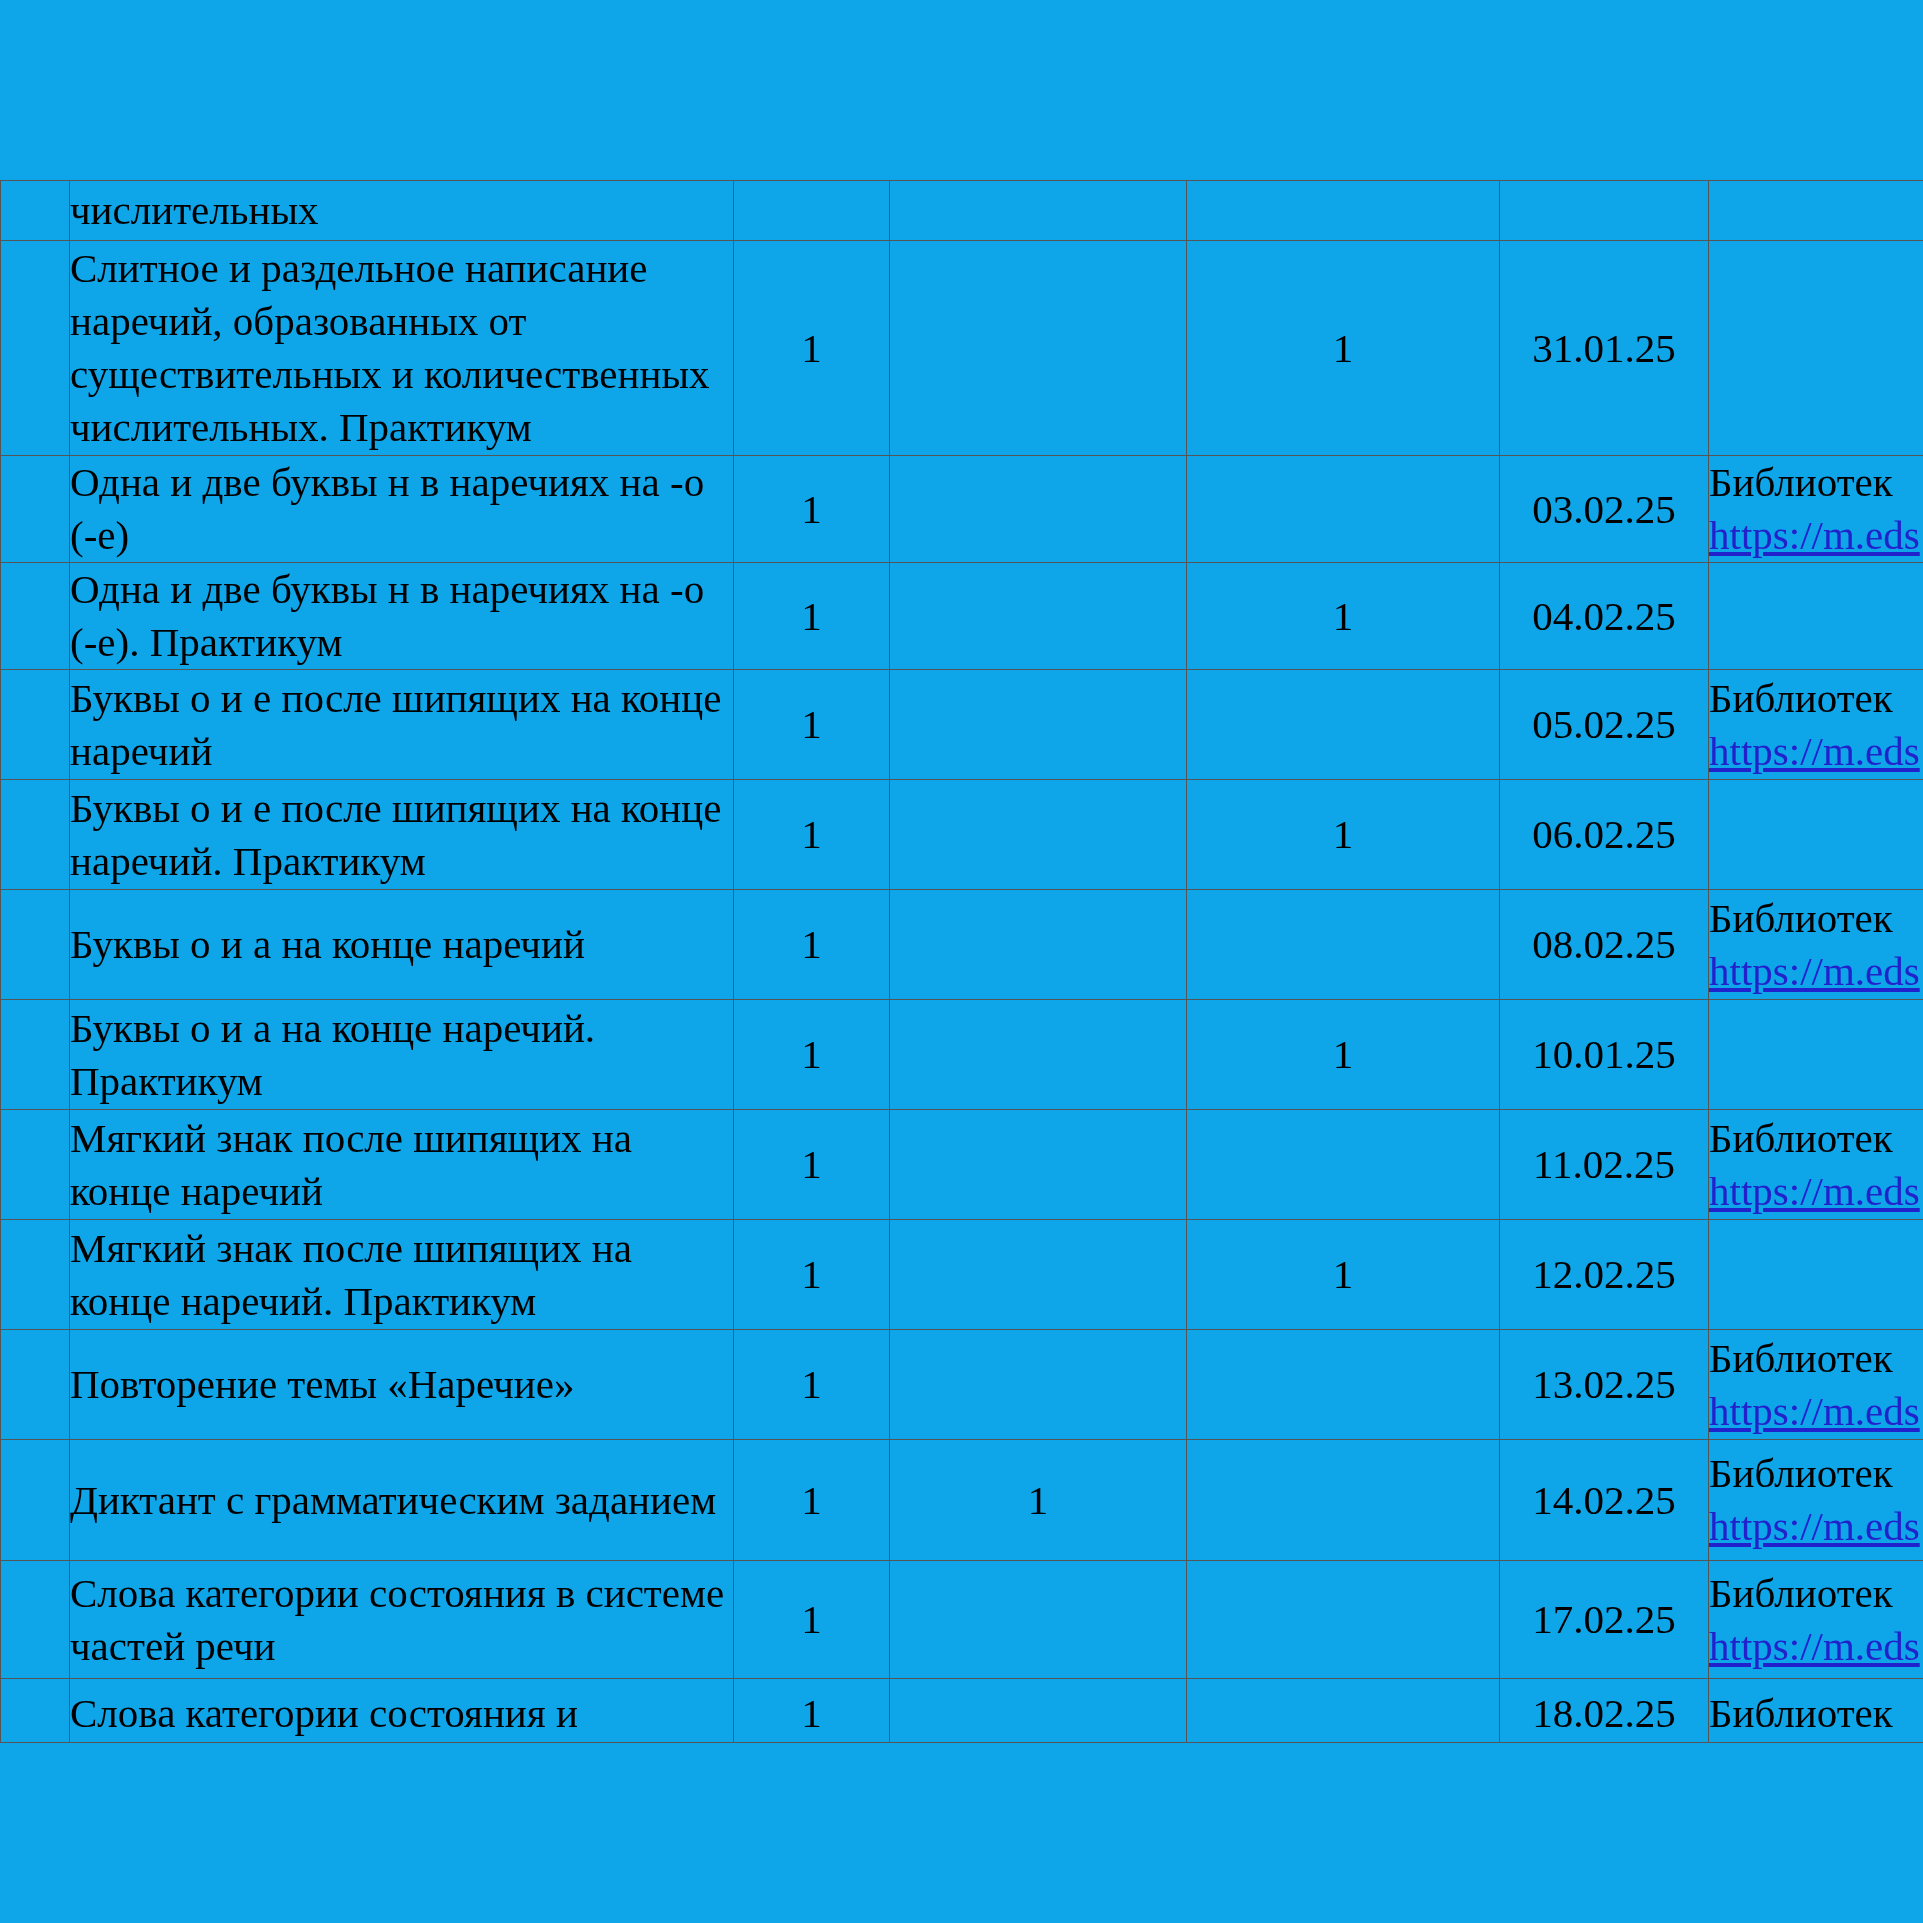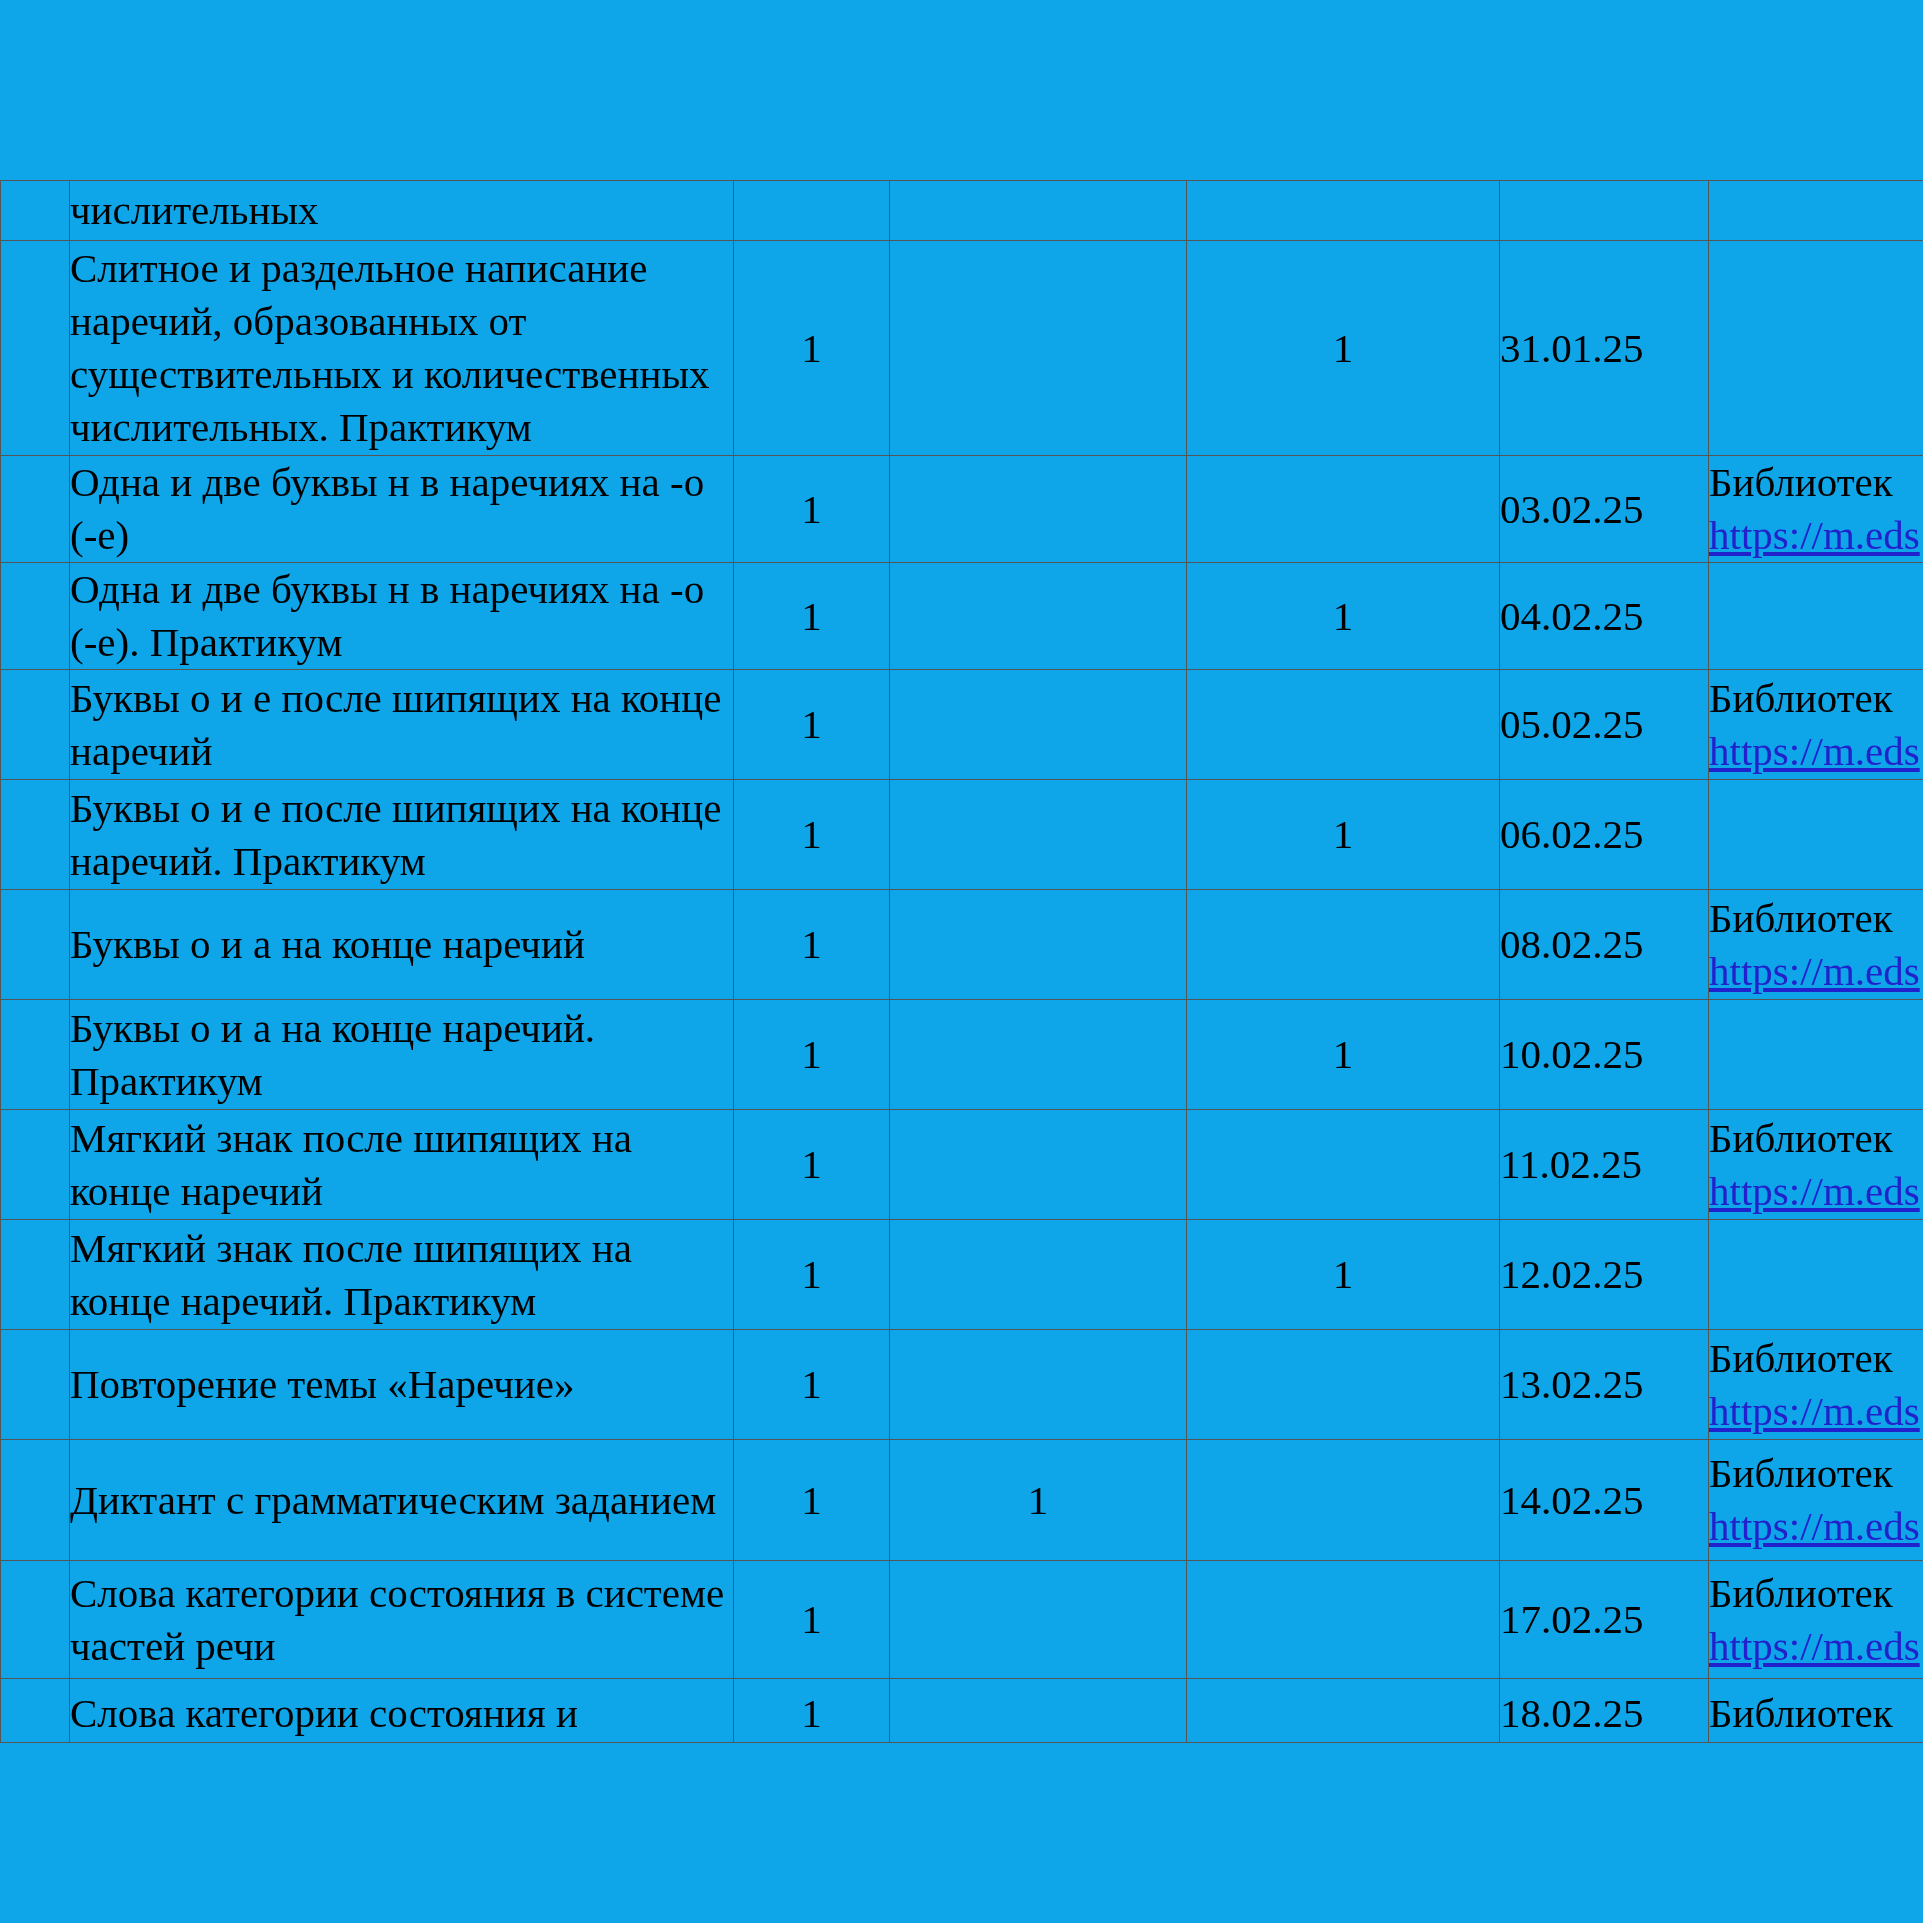--- a/index.html
+++ b/index.html
@@ -26,21 +26,21 @@
   }
   table.plan td {
     border: 1.5px solid #555555;
     vertical-align: middle;
     padding: 0;
     overflow: hidden;
   }
   td.c-num  { border-left: none; }
   td.c-topic { padding: 3px 0 3px 36px; text-align: left; }
   td.c-center { text-align: center; }
-  td.c-date { text-align: left; }
+  td.c-date { text-align: center; }
   td.c-res { padding: 3px 0 3px 35px; text-align: left; }
   .res-link { color: var(--link-color, #2222cc); }
 
   tr:nth-child(1)  { height: 60px;  }
   tr:nth-child(2)  { height: 215px; }
   tr:nth-child(3)  { height: 105px; }
   tr:nth-child(4)  { height: 103px; }
   tr:nth-child(5)  { height: 110px; }
   tr:nth-child(6)  { height: 110px; }
   tr:nth-child(7)  { height: 110px; }
@@ -158,21 +158,21 @@
       <a class="res-link" href="#">https://m.eds</a>
     </td>
   </tr>
 
   <tr>
     <td class="c-num"></td>
     <td class="c-topic">Буквы о и а на конце наречий. Практикум</td>
     <td class="c-center">1</td>
     <td class="c-center"></td>
     <td class="c-center">1</td>
-    <td class="c-date">10.02.25</td>
+    <td class="c-date">10.01.25</td>
     <td class="c-res">
       <div></div>
 
     </td>
   </tr>
 
   <tr>
     <td class="c-num"></td>
     <td class="c-topic">Мягкий знак после шипящих на конце наречий</td>
     <td class="c-center">1</td>

